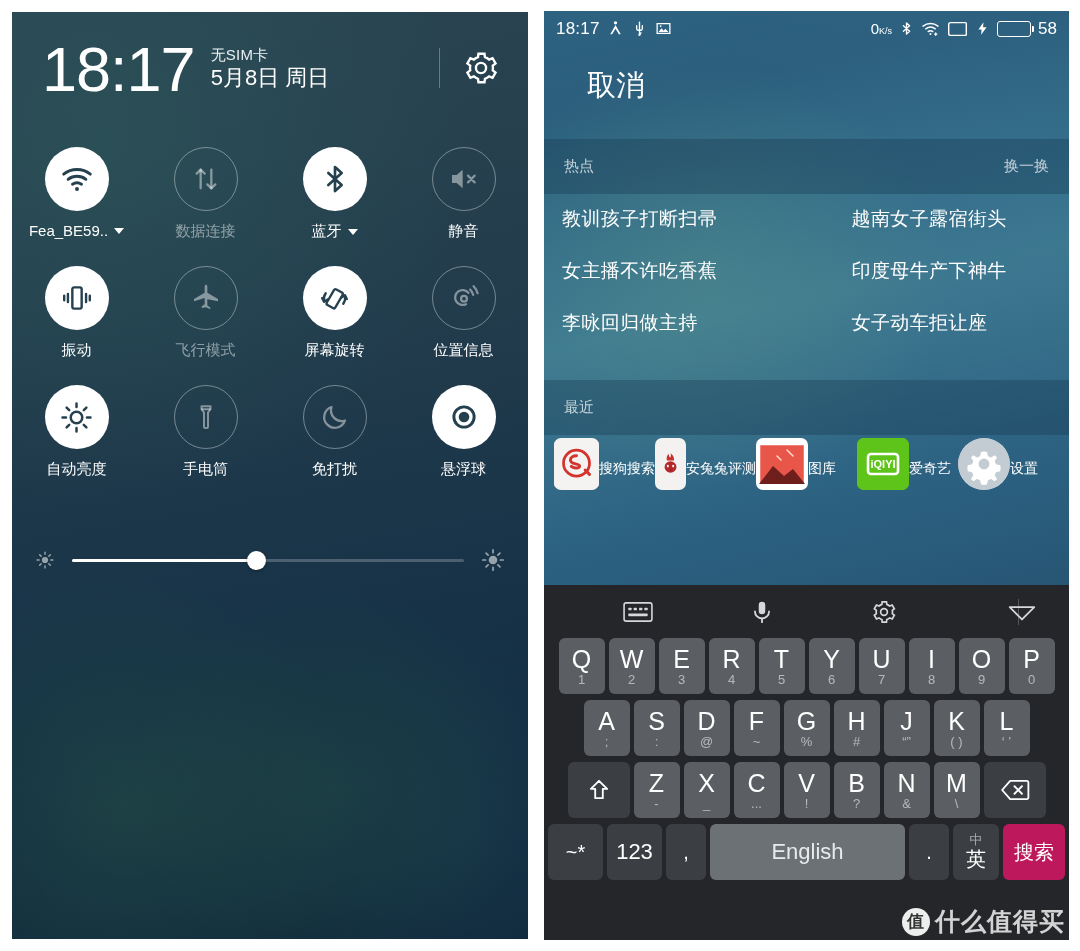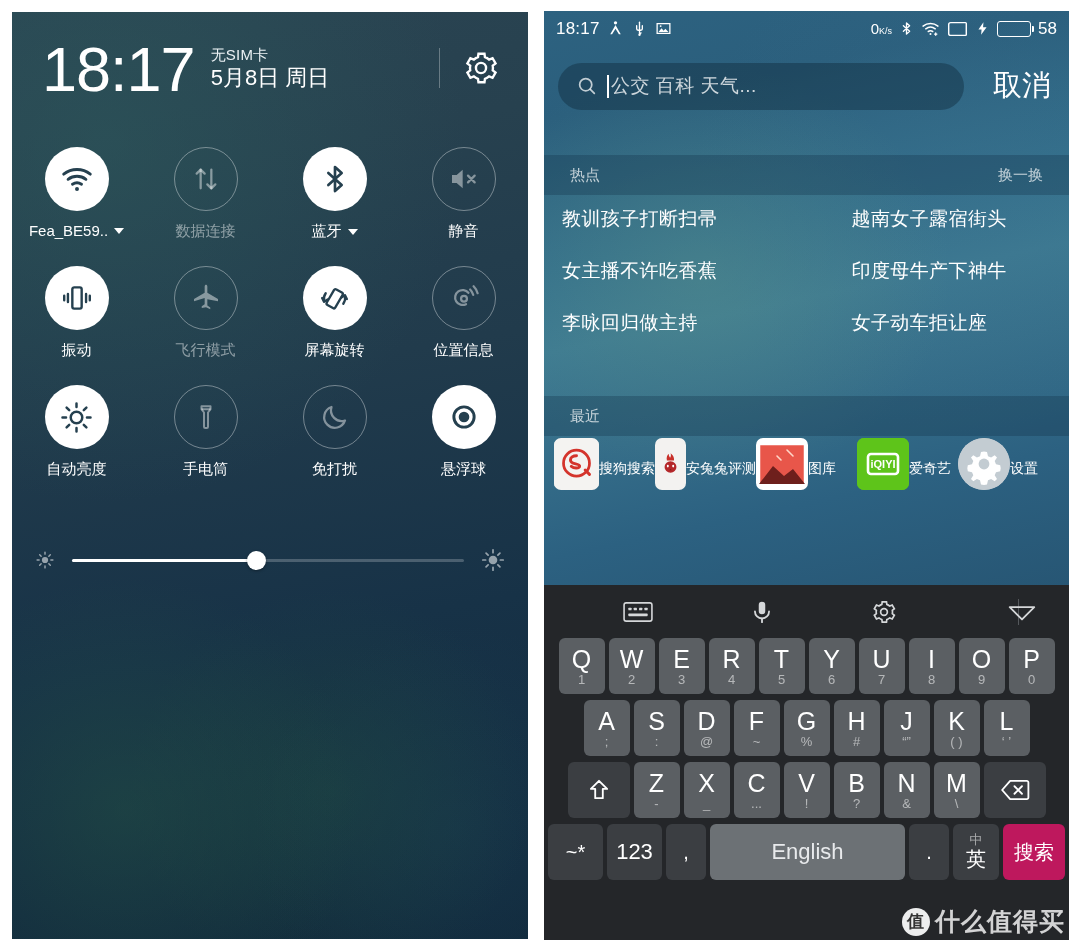--- a/index.html
+++ b/index.html
@@ -73,21 +73,21 @@
   .batt-fill{height:100%;background:#29cc29;border-radius:1px;}
   .batt-num{font-size:17px;}
 
   .search-row{position:absolute;left:0;top:46px;width:525px;height:58px;display:flex;align-items:center;padding:0 14px;box-sizing:border-box;}
   .search-box{flex:1;height:47px;border-radius:24px;background:rgba(15,40,58,.42);display:flex;align-items:center;padding:0 18px;box-sizing:border-box;}
   .s-icon{width:22px;height:22px;color:rgba(255,255,255,.72);flex:0 0 auto;}
   .caret-bar{width:2px;height:23px;background:#fff;margin:0 2px 0 9px;}
   .s-ph{font-size:19px;color:rgba(255,255,255,.78);letter-spacing:.5px;}
   .cancel-btn{margin-left:25px;font-size:29px;color:#fff;padding:0 4px;text-align:center;}
 
-  .sec-head{position:absolute;left:0;width:525px;height:40px;display:flex;align-items:center;padding:0 26px;box-sizing:border-box;background:rgba(18,48,68,.30);margin-top:16px;}
+  .sec-head{position:absolute;left:0;width:525px;height:55px;display:flex;align-items:center;padding:0 20px;box-sizing:border-box;background:rgba(18,48,68,.30);}
   .sec-head .t{font-size:15px;color:rgba(255,255,255,.72);}
   .sec-head .a{margin-left:auto;font-size:15px;color:rgba(255,255,255,.72);}
 
   .hot-grid{position:absolute;left:0;top:172px;width:615px;padding:10px 18px 12px;box-sizing:border-box;display:flex;flex-wrap:wrap;}
   .hot-item{width:50%;font-size:19px;color:#fff;padding:13px 0;letter-spacing:.4px;}
 
   .apps-row{position:absolute;left:0;top:413px;width:525px;display:flex;padding:14px 10px 0;box-sizing:border-box;}
   .app{width:20%;display:flex;flex-direction:row;align-items:center;}
   .app-ic{width:52px;height:52px;border-radius:7px;overflow:hidden;display:flex;align-items:center;justify-content:center;}
   .app-lbl{margin-top:9px;font-size:14px;color:#fff;white-space:nowrap;}
@@ -364,30 +364,20 @@
             </svg>
           </span>
           <span class="batt">
             <span class="batt-fill" id="battFill" style="width: 70%; background: rgb(41, 204, 41);"></span>
           </span>
           <span class="batt-num">58</span>
         </div>
       </div>
 
       <div class="search-row">
-        <div class="search-box">
-          <span class="s-icon">
-            <svg viewBox="0 0 24 24" width="22" height="22" fill="none" stroke="currentColor" stroke-width="1.9" stroke-linecap="round">
-              <circle cx="10.6" cy="10.6" r="6.6"></circle>
-                <path d="M15.6 15.6l4.4 4.4"></path>
-            </svg>
-          </span>
-          <span class="caret-bar"></span>
-          <span class="s-ph">公交 百科 天气...</span>
-        </div>
         <div class="cancel-btn">取消</div>
       </div>
 
       <div class="sec-head" style="top:128px;">
         <span class="t">热点</span>
         <span class="a">换一换</span>
       </div>
 
       <div class="hot-grid">
         <div class="hot-item">教训孩子打断扫帚</div>

